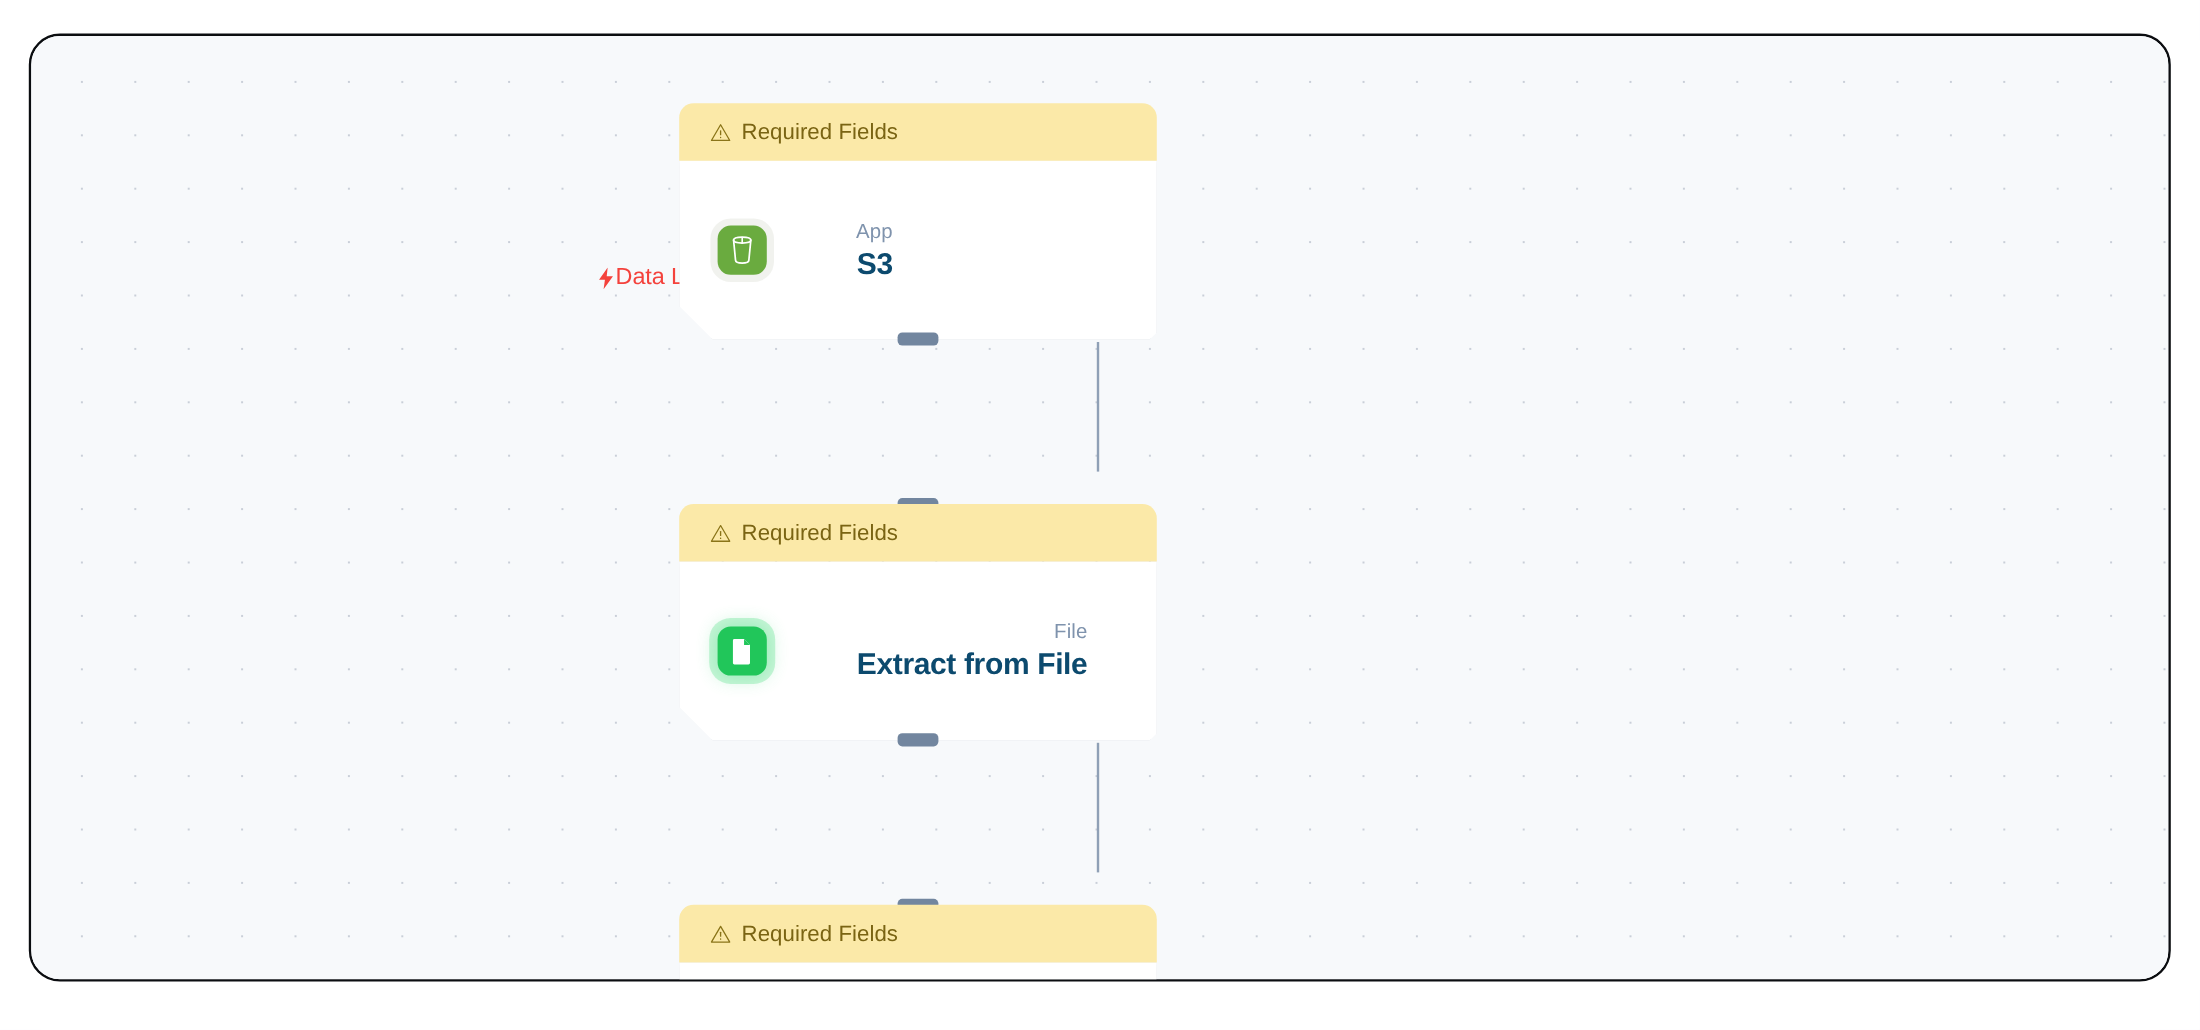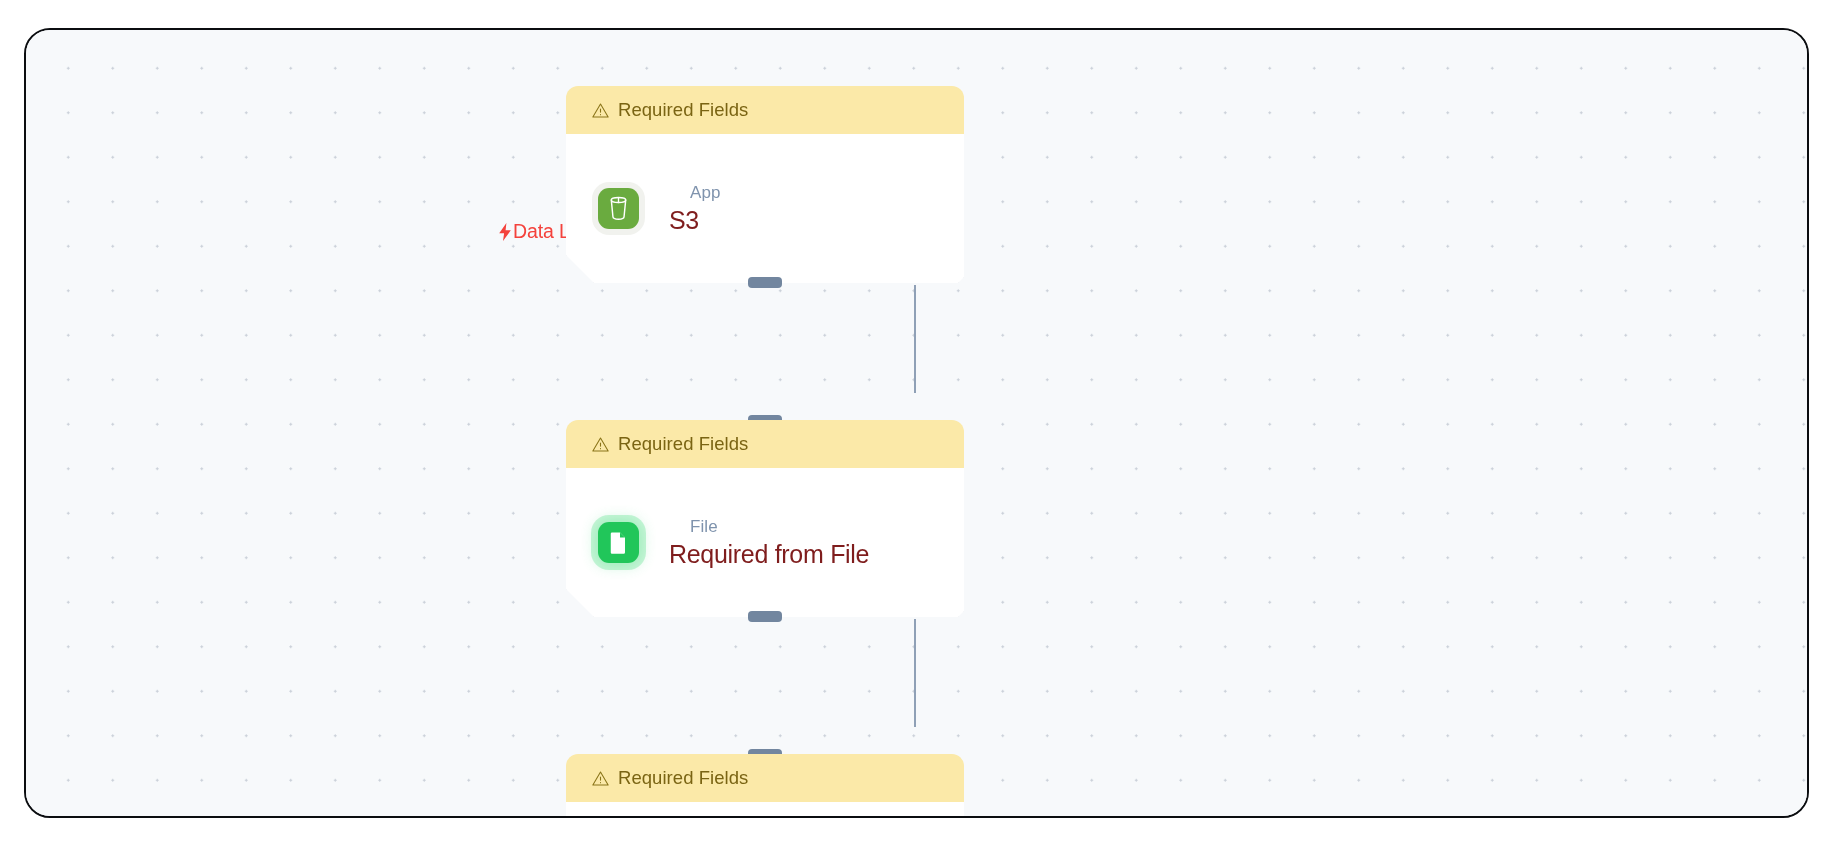--- a/index.html
+++ b/index.html
@@ -50,21 +50,21 @@
     display: flex; align-items: center; gap: 1px;
     color: #f4423c;
     font-size: 19.5px;
     letter-spacing: -0.1px;
     white-space: nowrap;
     user-select: none;
   }
   #data-loader-label .bolt { display: block; width: 14px; height: 18px; }
 
   
-  .node-group { position: absolute; }
+  .node-group { position: absolute; text-align: right; }
 
   
   .req-banner {
     position: relative;
     background: #fbe9a8;
     border-radius: 12px 12px 0 0;
     padding: 0 0 0 26px;
     display: flex;
     align-items: center;
     height: 48px;
@@ -114,28 +114,28 @@
   .node-icon-tile svg { display: block; }
   .tile-s3    { background: #6aab3f; box-shadow: 0 0 0 6px rgba(170,175,150,0.16); }
   .tile-file  { background: #21c65a; box-shadow: 0 0 0 7px rgba(61,220,118,0.28), 0 0 14px 3px rgba(61,220,118,0.30); }
 
   .node-text { display: flex; flex-direction: column; justify-content: center; gap: 2px; }
   .node-kind {
     font-size: 17px;
     color: #7f93ad;
     letter-spacing: 0.1px;
     line-height: 1.25;
-    margin-left: 21px;
   }
   .node-title {
     font-size: 25px;
-    color: #7f1d1d;
-    font-weight: 400;
+    color: #0c4a6e;
+    font-weight: 700;
     letter-spacing: -0.3px;
     line-height: 1.22;
+    margin-left: 45px;
   }
 
   
   .handle {
     position: absolute;
     width: 34px; height: 11px;
     background: #72869f;
     border-radius: 4px;
     transform: translateX(-50%);
   }
@@ -220,21 +220,21 @@
         <div class="node-icon-wrap">
           <div class="node-icon-tile tile-file">
             <svg width="21" height="25" viewBox="0 0 22 26" aria-hidden="true">
               <path d="M4.2 2.6 h8.4 l5.2 5.2 v15.6 a1.3 1.3 0 0 1 -1.3 1.3 h-12.3 a1.3 1.3 0 0 1 -1.3 -1.3 v-19.5 a1.3 1.3 0 0 1 1.3 -1.3 z" fill="#ffffff"></path>
               <path d="M12.6 2.6 v5.2 h5.2 z" fill="#21c65a"></path>
             </svg>
           </div>
         </div>
         <div class="node-text">
           <div class="node-kind">File</div>
-          <div class="node-title">Required from File</div>
+          <div class="node-title">Extract from File</div>
         </div>
       </div>
 
       <div class="handle" style="left:50%; bottom:-5px;"></div>
     </div>
 
     <div class="edge-line" style="left:889px; top:589px; height:108px;"></div>
 
     <div class="node-group" id="node-3" style="left:540px; top:724px; width:398px;">
 

